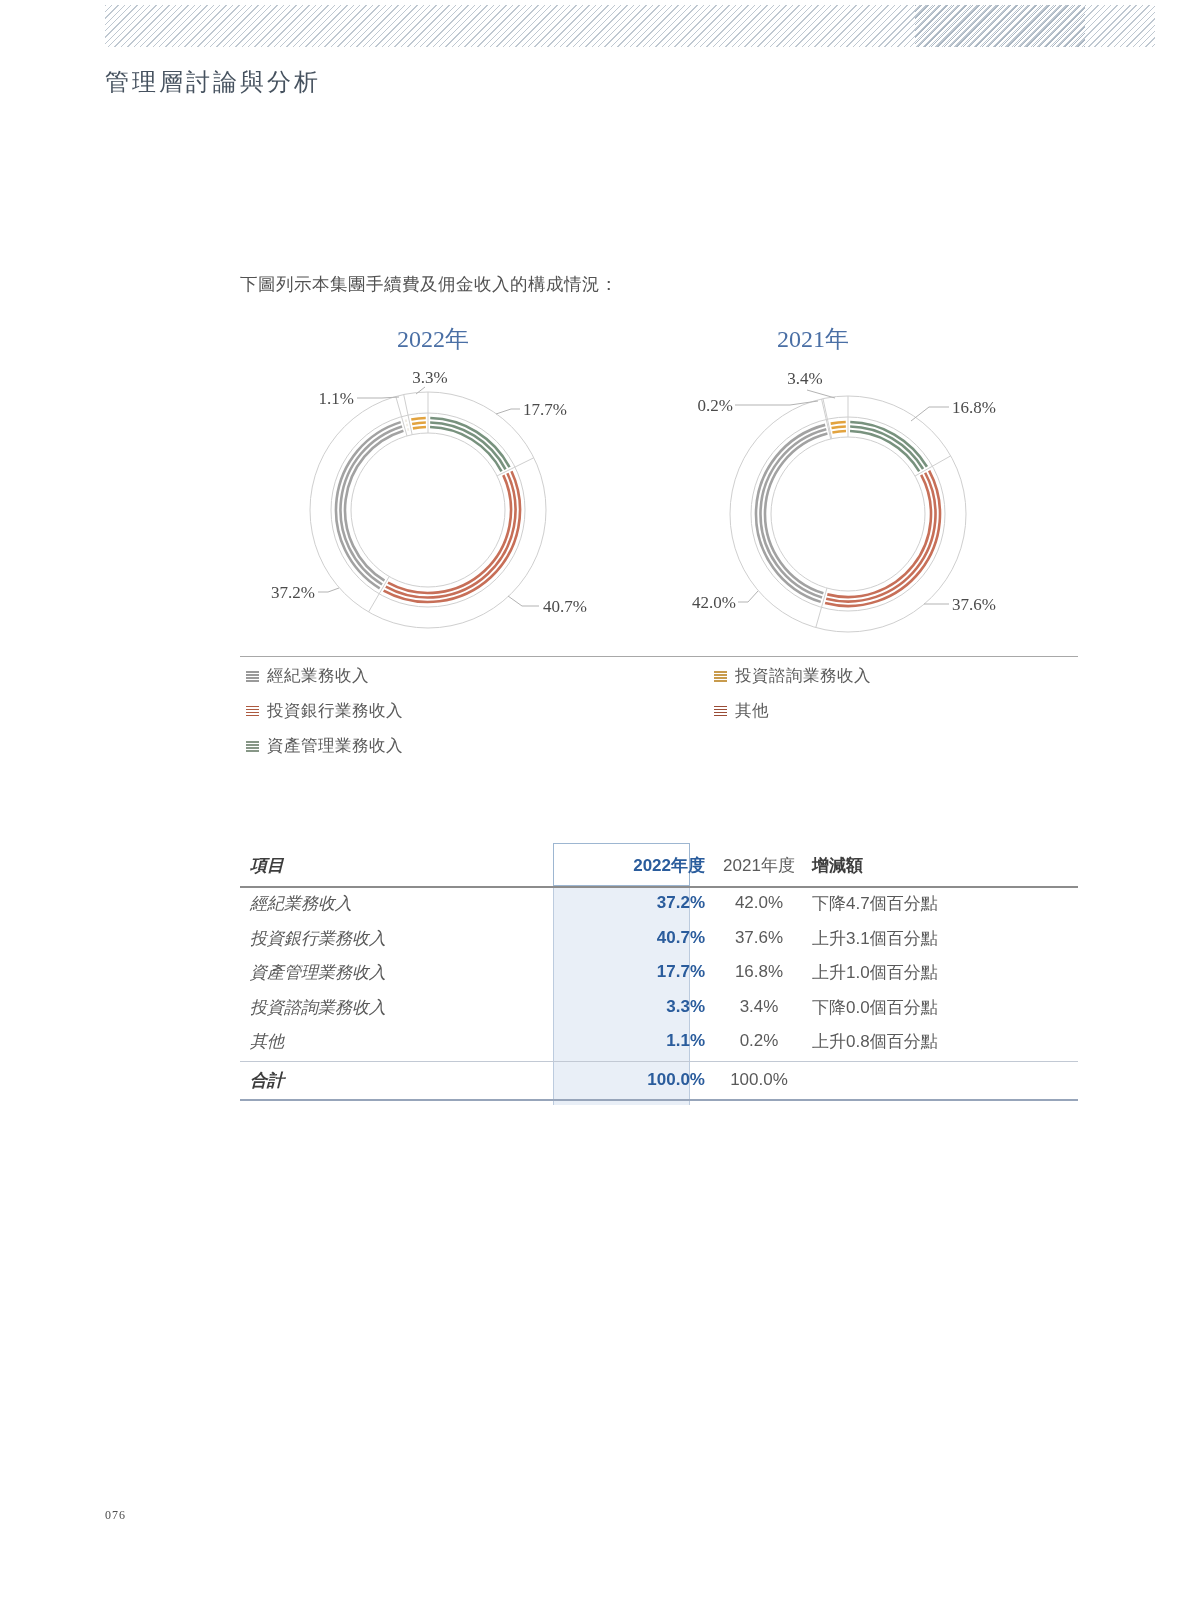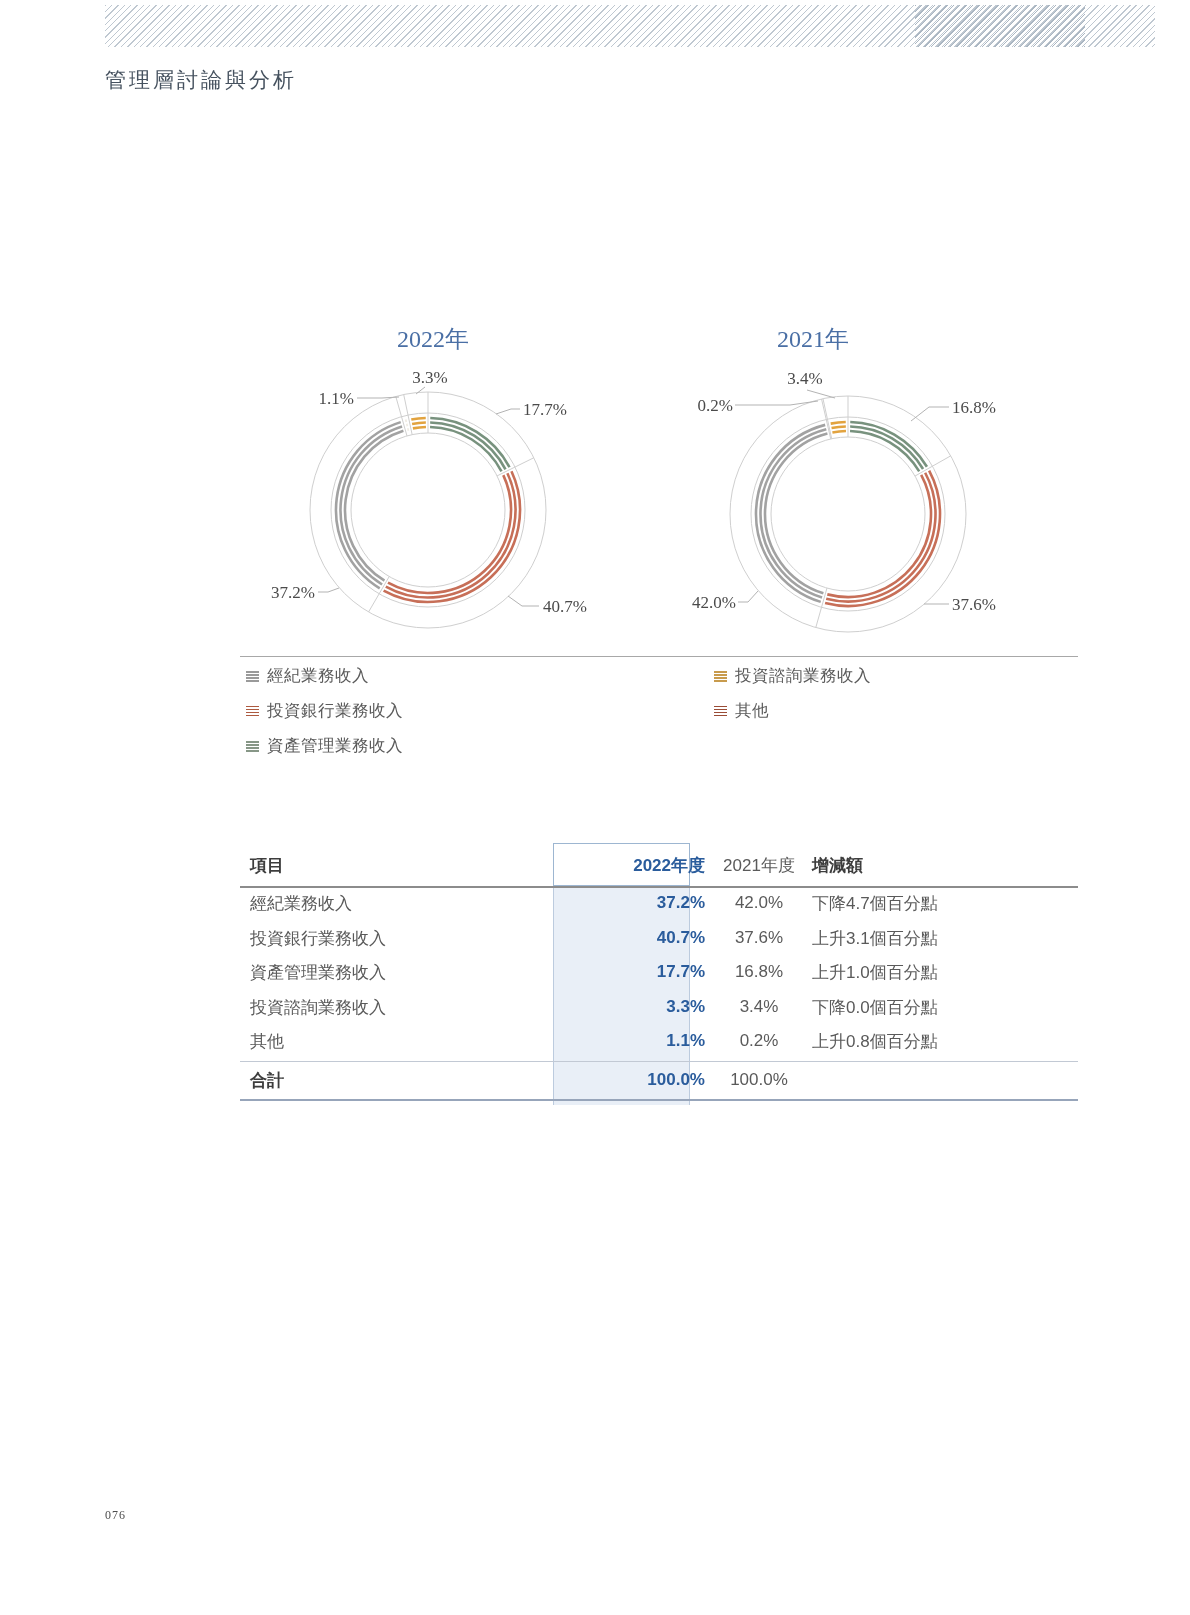--- a/index.html
+++ b/index.html
@@ -4,39 +4,39 @@
 <style>
   html,body{margin:0;padding:0;background:#ffffff;}
   .page{position:relative;width:1190px;height:1615px;background:#ffffff;overflow:hidden;
         font-family:"Liberation Sans",sans-serif;color:#555;}
   
   .hatch{position:absolute;left:105px;top:5px;width:1050px;height:42px;
          background:repeating-linear-gradient(135deg,#bfc8d1 0 1px,transparent 1px 4.5px);}
   .hatch-dark{position:absolute;left:915px;top:5px;width:170px;height:42px;
          background:repeating-linear-gradient(135deg,#aab6c2 0 1px,transparent 1px 4.5px);}
   .doc-title{position:absolute;left:105px;top:66px;font-family:"Liberation Serif",serif;
-         font-size:21px;letter-spacing:3px;color:#46525f;}
+         font-size:24px;letter-spacing:3px;color:#46525f;}
   .intro{position:absolute;left:240px;font-size:17.5px;color:#525252;letter-spacing:0.5px;}
   .chart-title{position:absolute;width:330px;text-align:center;font-family:"Liberation Serif",serif;
          font-size:24px;color:#4a6fa5;}
   .donut{position:absolute;width:330px;height:300px;}
   .chart-divider{position:absolute;left:240px;top:656px;width:838px;border-top:1px solid #a8a8a8;}
   
   .legend-item{position:absolute;display:flex;align-items:center;gap:8px;height:18px;}
   .legend-icon{display:inline-block;width:13px;height:11px;}
   .legend-label{font-size:16.5px;color:#5a5a5a;letter-spacing:0.5px;}
   
   .tbl{position:absolute;left:240px;top:843px;width:838px;height:272px;font-size:17px;}
   .col-box{position:absolute;left:313px;top:0;width:137px;height:43px;background:#ffffff;
            border:1px solid #9db6d1;box-sizing:border-box;z-index:2;}
   .col-fill{position:absolute;left:313px;top:43px;width:137px;height:219px;background:#e9eff7;
            border-left:1px solid #bccbde;border-right:1px solid #bccbde;box-sizing:border-box;z-index:0;}
   .t-row{position:absolute;left:0;width:838px;height:34.5px;z-index:3;}
   .t-row span{position:absolute;top:50%;transform:translateY(-50%);white-space:nowrap;}
-  .c-item{left:10px;width:290px;text-align:left;}
+  .c-item{left:10px;width:290px;text-align:left;font-style:italic;}
   .c-y22{left:313px;width:128px;text-align:right;}
   .c-y21{left:460px;width:118px;text-align:center;}
   .c-chg{left:572px;width:238px;text-align:left;}
   .hdr{font-weight:bold;color:#3d3d3d;}
   .blue{color:#2a5c9c;font-weight:bold;padding-left:24px;}
   .gray{color:#5a5a5a;}
   .hdr-rule{position:absolute;left:0;top:43px;width:838px;border-top:2px solid #8c8c8c;z-index:1;}
   .sep-rule{position:absolute;left:0;top:218px;width:838px;border-top:1px solid #c2c9d4;z-index:4;}
   .bot-rule{position:absolute;left:0;top:256px;width:838px;border-top:2px solid #97a5ba;z-index:4;}
   .page-num{position:absolute;left:105px;top:1508px;font-family:"Liberation Serif",serif;
@@ -45,20 +45,21 @@
 </head>
 <body>
 
 <div class="page">
 
   <div class="hatch"></div>
   <div class="hatch-dark"></div>
 
   <div class="doc-title">管理層討論與分析</div>
 
+  <div class="intro" style="top:272px;">下圖列示本集團手續費及佣金收入的構成情況：</div>
 
   <div class="chart-title" style="left:268px;top:323px;">2022年</div>
   <div class="chart-title" style="left:648px;top:323px;">2021年</div>
 
   <div class="donut" style="left:268px;top:358px;">
     <svg width="330" height="300" viewBox="0 0 330 300">
         <circle cx="160" cy="152" r="118" fill="none" stroke="#cfcfcf" stroke-width="1"></circle>
         <circle cx="160" cy="152" r="97" fill="none" stroke="#cfcfcf" stroke-width="1"></circle>
         <circle cx="160" cy="152" r="77" fill="none" stroke="#cfcfcf" stroke-width="1"></circle>
         <line x1="160.00" y1="75.00" x2="160.00" y2="34.00" stroke="#cfcfcf" stroke-width="1"></line>

